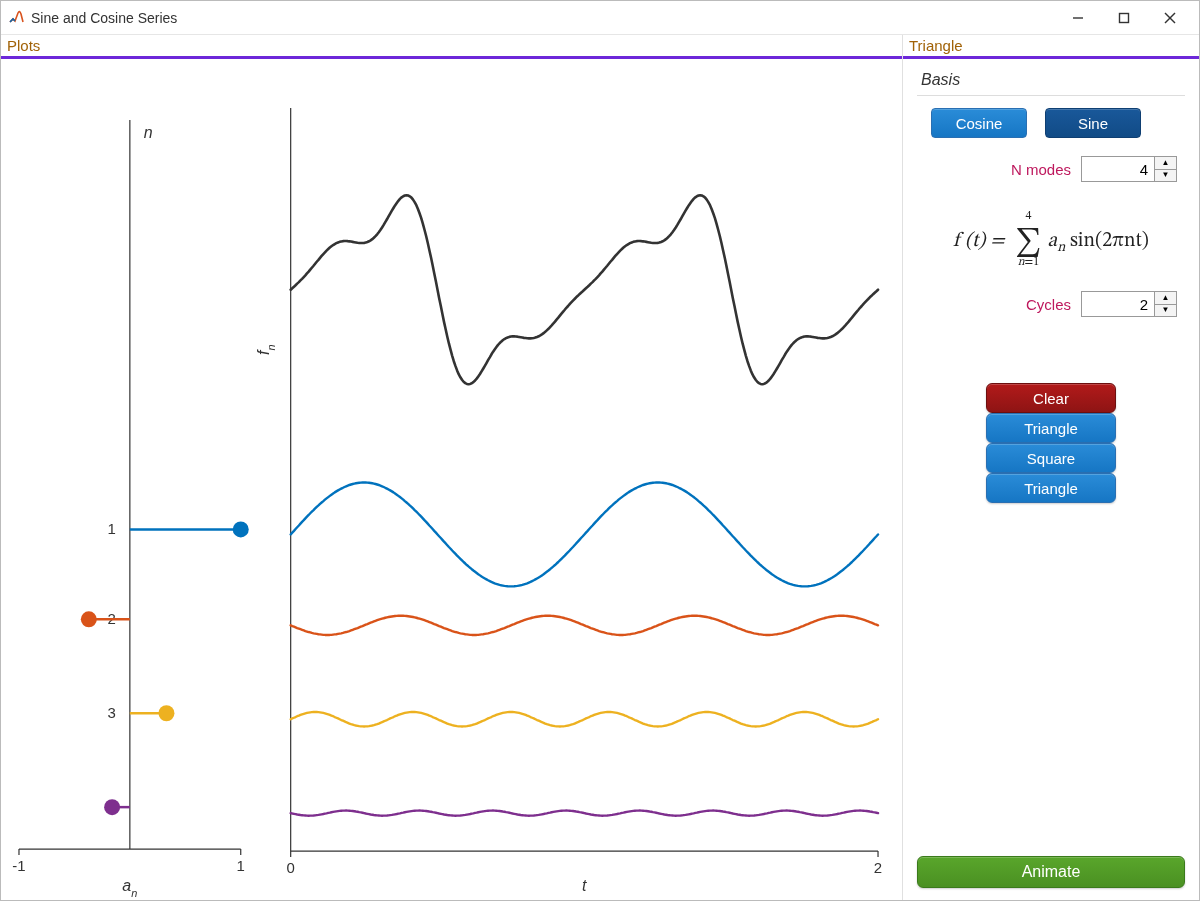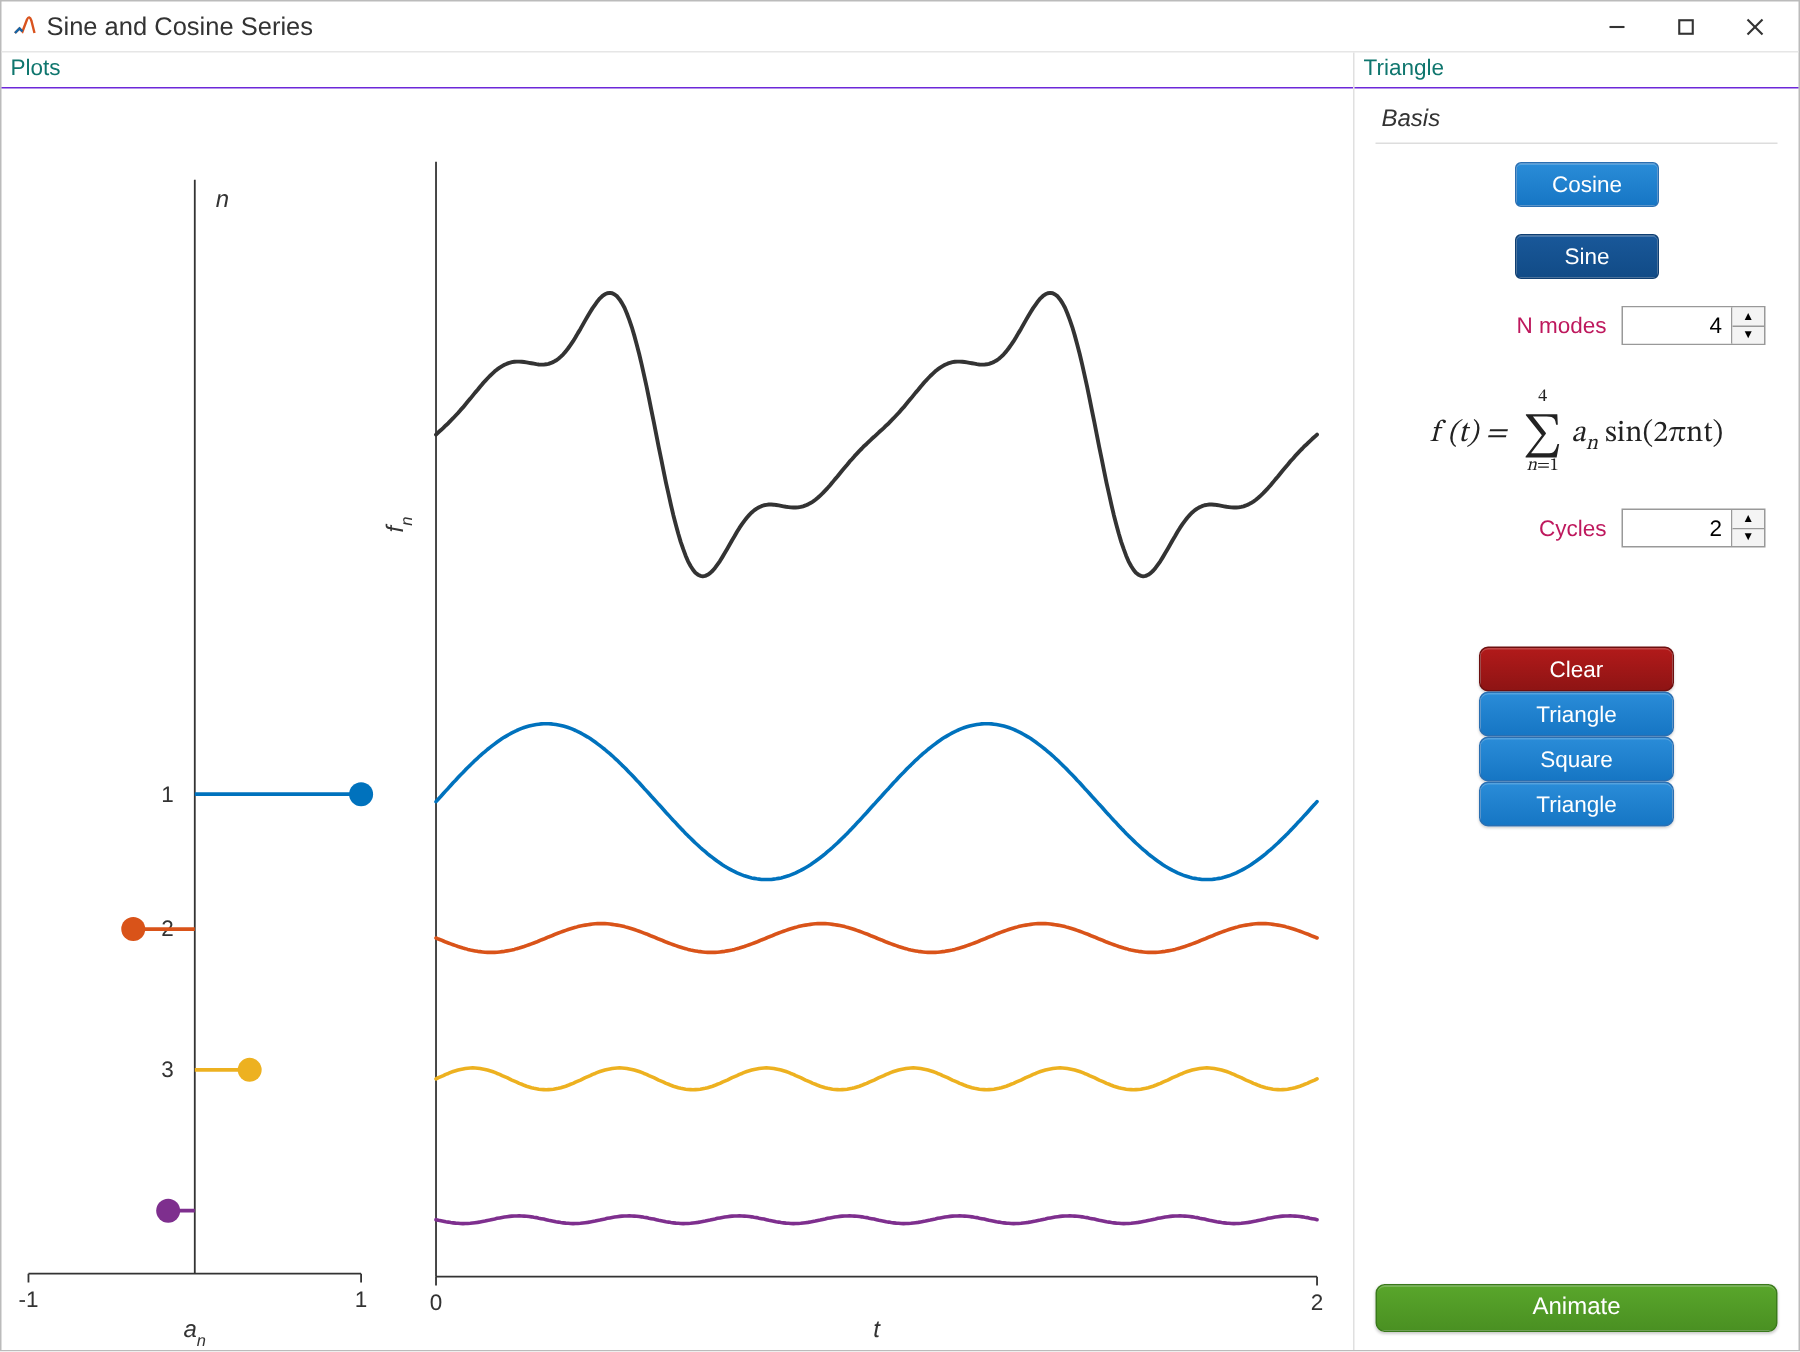--- a/index.html
+++ b/index.html
@@ -24,21 +24,21 @@
     height: 34px;
     display: flex;
     align-items: center;
     border-bottom: 1px solid #e6e6e6;
     padding: 0 6px 0 6px;
   }
   .titlebar .icon {
     width: 18px; height: 18px; margin-right: 6px;
     display: inline-flex; align-items: center; justify-content: center;
   }
-  .titlebar .title { flex: 1; font-size: 17px; color: #333; }
+  .titlebar .title { flex: 1; font-size: 14px; color: #333; }
   .titlebar .winbtn {
     width: 46px; height: 34px;
     display: inline-flex; align-items: center; justify-content: center;
     font-size: 14px;
     user-select: none;
   }
 
   
   .body {
     flex: 1;
@@ -49,22 +49,22 @@
     display: flex;
     flex-direction: column;
     border-right: 1px solid #e0e0e0;
     min-height: 0;
   }
   .panel:last-child { border-right: none; }
   .panel-title {
     height: 24px;
     font-size: 15px;
     padding: 2px 6px 2px 6px;
-    border-bottom: 1px solid #6d28d9;
-    color: #0f766e;
+    border-bottom: 3px solid #6d28d9;
+    color: #a16207;
   }
   .panel-body {
     flex: 1;
     position: relative;
     min-height: 0;
   }
 
   .plots-panel { flex: 1; }
   .controls-panel { width: 296px; }
 
@@ -77,21 +77,21 @@
   }
   .section-label {
     font-size: 16px;
     color: #333;
     margin: 0 0 4px 4px;
     font-style: italic;
   }
   .hr-light { border: 0; border-top: 1px solid #ddd; margin: 2px 0 12px 0;}
   .row { display: flex; align-items: center; }
   .basis-row {
-    gap: 18px; margin: 0 0 18px 14px; flex-direction: column;
+    gap: 18px; margin: 0 0 18px 14px;
   }
   .statebtn {
     min-width: 96px;
     height: 30px;
     border: 1px solid #2a6fb2;
     border-radius: 4px;
     background: linear-gradient(#2a8cd8, #1676c4);
     color: #fff;
     font-size: 15px;
     cursor: pointer;

